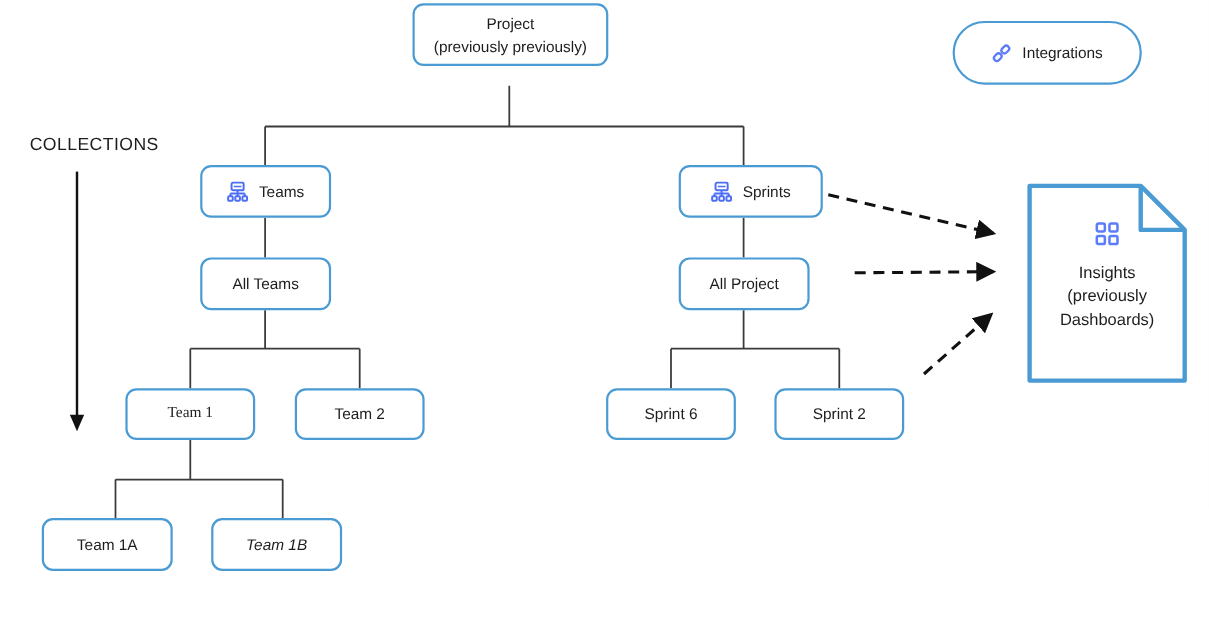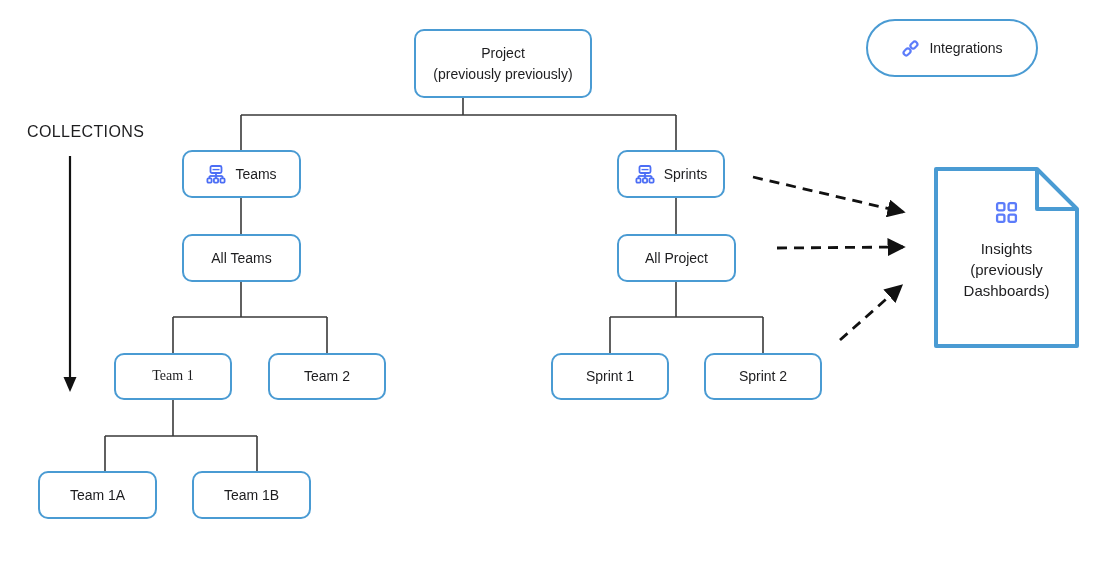--- a/index.html
+++ b/index.html
@@ -82,21 +82,21 @@
     </g>
 
     <g>
       <path d="M936 169 H1037 L1077 209 V346 H936 Z" fill="#ffffff" stroke="#4a9bd3" stroke-width="4" stroke-linejoin="round"></path>
       <path d="M1037 169 V209 H1077" fill="none" stroke="#4a9bd3" stroke-width="4" stroke-linejoin="round"></path>
     </g>
   </svg>
 
   <div class="collections">COLLECTIONS</div>
 
-  <div class="node two-line" style="left:375px;top:29px;width:178px;height:69px;margin-left:39px;">
+  <div class="node two-line" style="left:375px;top:3px;width:178px;height:57px;">
     <div class="lbl">Project</div>
     <div class="lbl">(previously previously)</div>
   </div>
 
   <div class="node" style="left:182px;top:150px;width:119px;height:48px;">
     <span class="icon">
       <svg width="20" height="19" viewBox="0 0 20 19" fill="none" stroke="#4c6ef5" stroke-width="1.8">
         <rect x="4.5" y="1" width="11" height="7" rx="1.5"></rect>
         <line x1="6.5" y1="4.6" x2="13.5" y2="4.6" stroke-width="1.4"></line>
         <line x1="10" y1="8" x2="10" y2="11"></line>
@@ -105,21 +105,21 @@
         <line x1="16.5" y1="11" x2="16.5" y2="13.2"></line>
         <line x1="10" y1="11" x2="10" y2="13.2"></line>
         <rect x="1.4" y="13.4" width="4.2" height="4.2" rx="1"></rect>
         <rect x="7.9" y="13.4" width="4.2" height="4.2" rx="1"></rect>
         <rect x="14.4" y="13.4" width="4.2" height="4.2" rx="1"></rect>
       </svg>
     </span>
     <span class="lbl">Teams</span>
   </div>
 
-  <div class="node" style="left:617px;top:150px;width:108px;height:48px;">
+  <div class="node" style="left:617px;top:150px;width:131px;height:48px;">
     <span class="icon">
       <svg width="20" height="19" viewBox="0 0 20 19" fill="none" stroke="#4c6ef5" stroke-width="1.8">
         <rect x="4.5" y="1" width="11" height="7" rx="1.5"></rect>
         <line x1="6.5" y1="4.6" x2="13.5" y2="4.6" stroke-width="1.4"></line>
         <line x1="10" y1="8" x2="10" y2="11"></line>
         <path d="M3.5 11 H16.5"></path>
         <line x1="3.5" y1="11" x2="3.5" y2="13.2"></line>
         <line x1="16.5" y1="11" x2="16.5" y2="13.2"></line>
         <line x1="10" y1="11" x2="10" y2="13.2"></line>
         <rect x="1.4" y="13.4" width="4.2" height="4.2" rx="1"></rect>
@@ -139,30 +139,30 @@
   </div>
 
   <div class="node" style="left:114px;top:353px;width:118px;height:47px;font-family:Liberation Serif, serif;">
     <span class="lbl">Team 1</span>
   </div>
   <div class="node" style="left:268px;top:353px;width:118px;height:47px;">
     <span class="lbl">Team 2</span>
   </div>
 
   <div class="node" style="left:551px;top:353px;width:118px;height:47px;">
-    <span class="lbl">Sprint 1</span>
+    <span class="lbl">Sprint 6</span>
   </div>
   <div class="node" style="left:704px;top:353px;width:118px;height:47px;">
     <span class="lbl">Sprint 2</span>
   </div>
 
   <div class="node" style="left:38px;top:471px;width:119px;height:48px;">
     <span class="lbl">Team 1A</span>
   </div>
-  <div class="node" style="left:192px;top:471px;width:119px;height:48px;">
+  <div class="node" style="left:192px;top:471px;width:119px;height:48px;font-style:italic;">
     <span class="lbl">Team 1B</span>
   </div>
 
   <div class="node pill" style="left:866px;top:19px;width:172px;height:58px;">
     <span class="icon">
       <svg width="19" height="19" viewBox="0 0 18 18">
         <g transform="rotate(45 9 9)" fill="none" stroke="#5c7cfa" stroke-width="2">
           <rect x="6.5" y="0.8" width="5" height="7.2" rx="2.5"></rect>
           <rect x="6.5" y="10" width="5" height="7.2" rx="2.5"></rect>
         </g>

